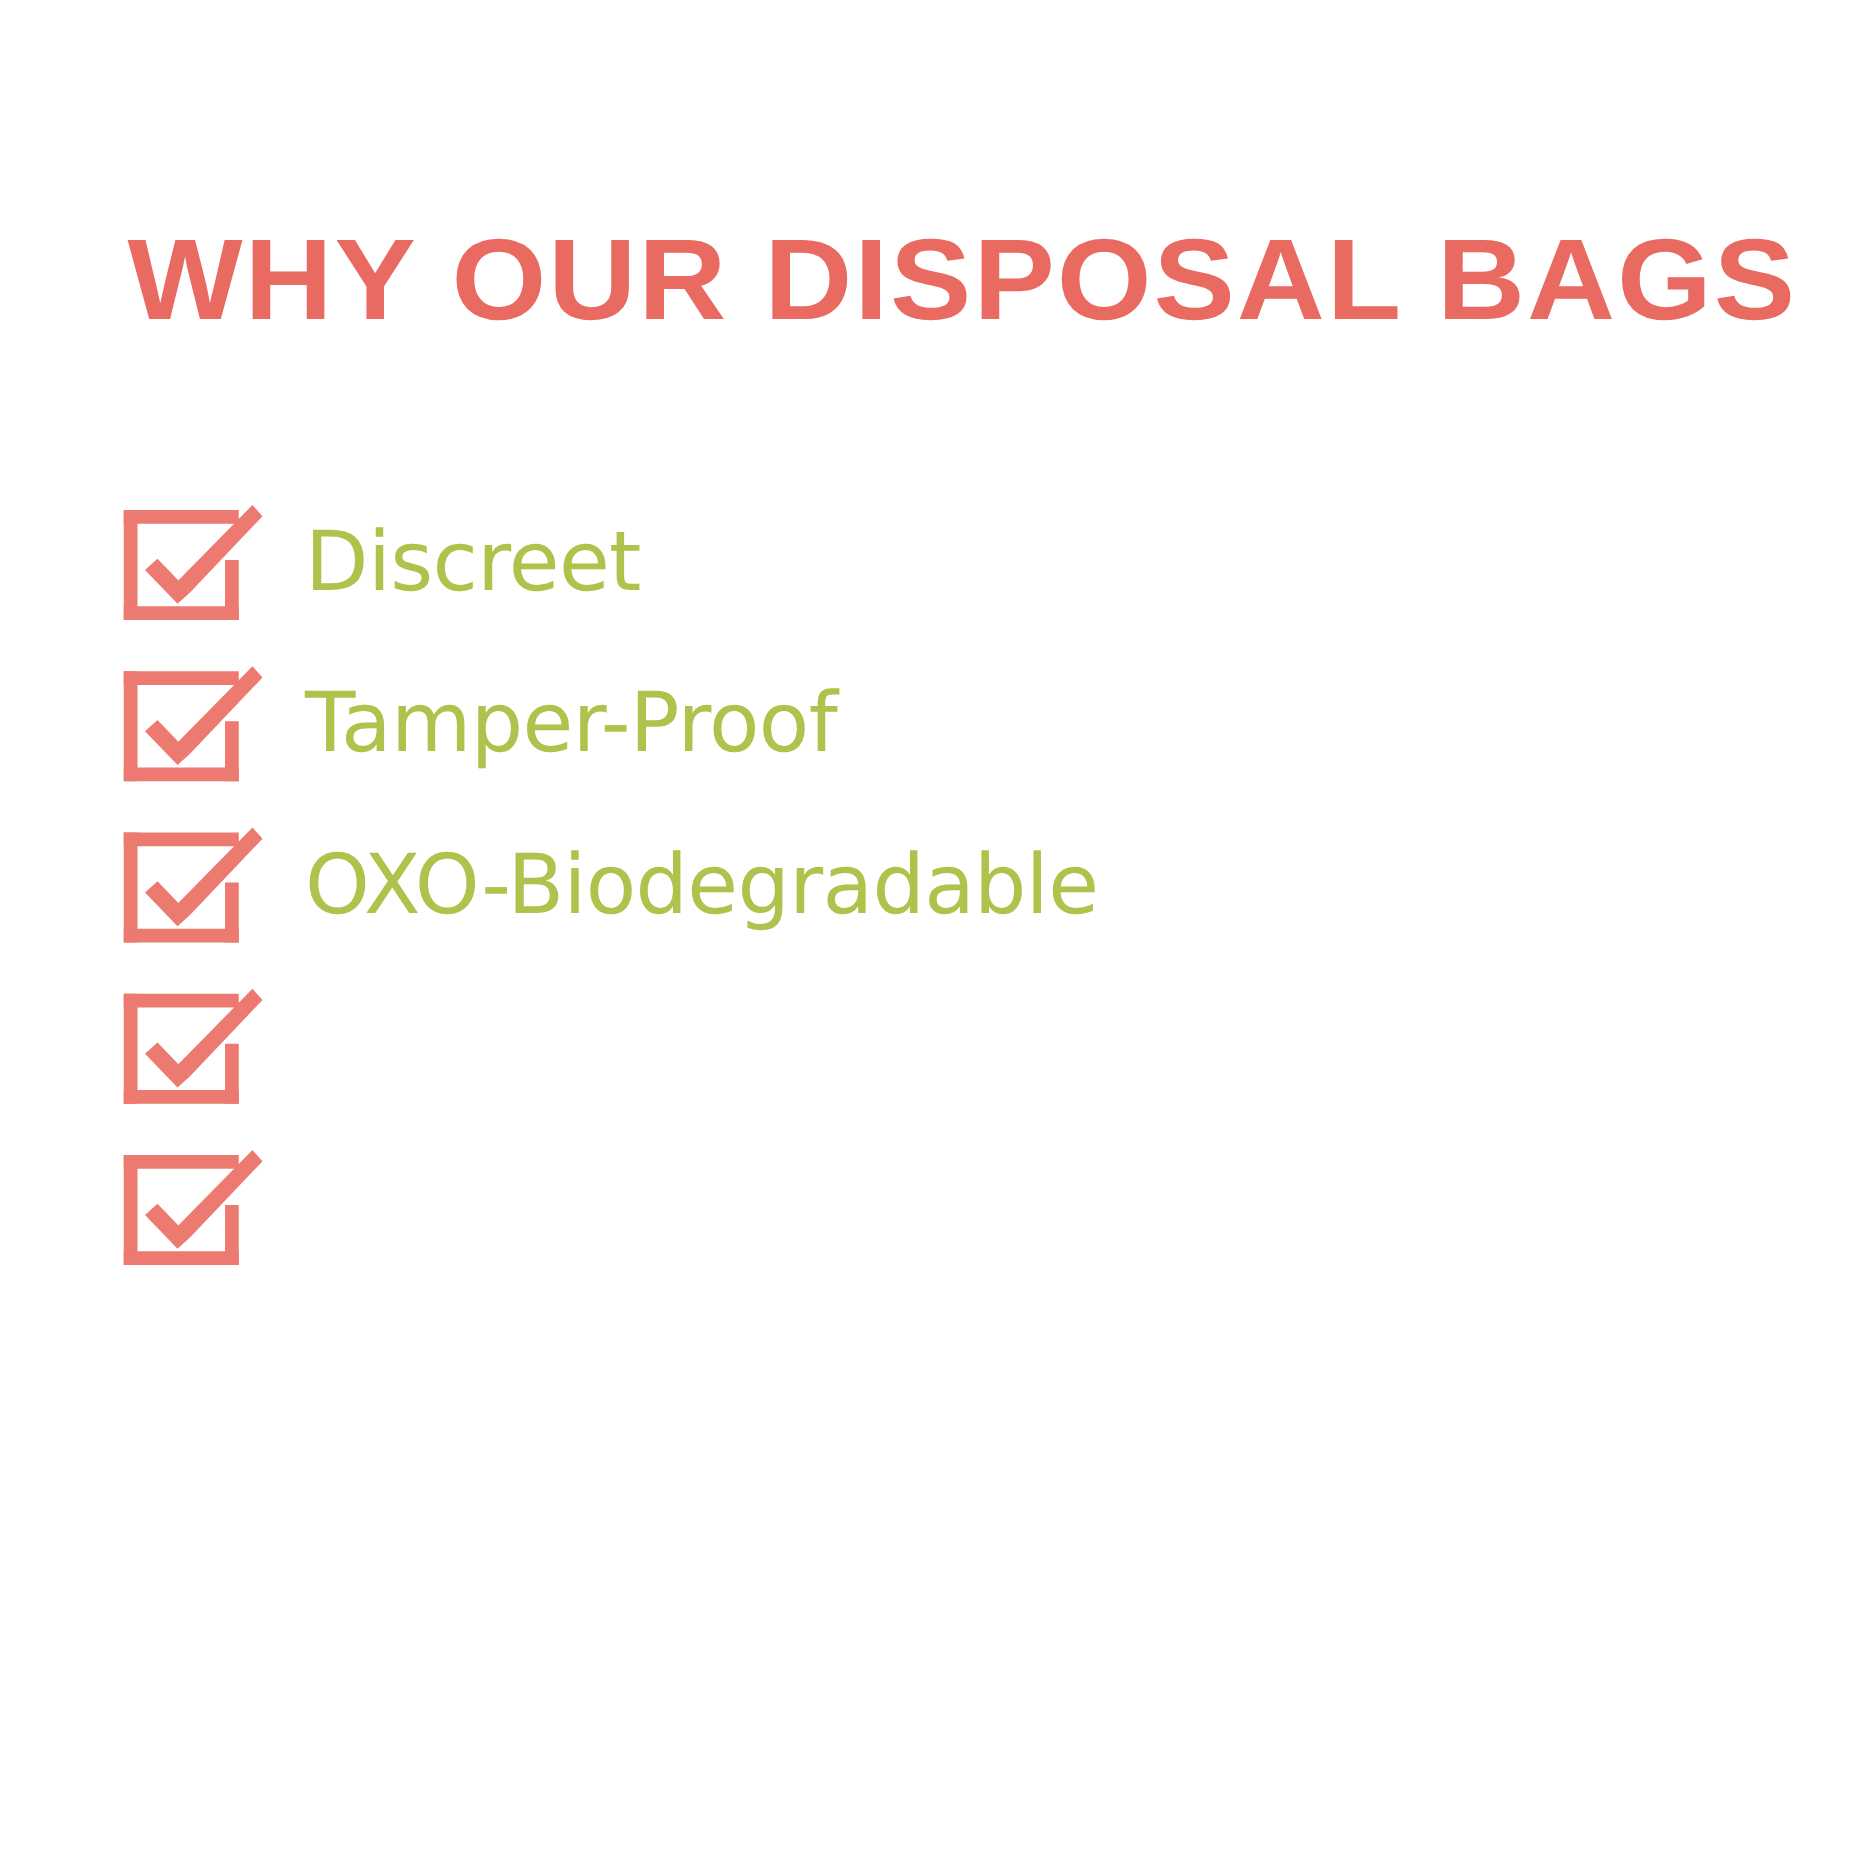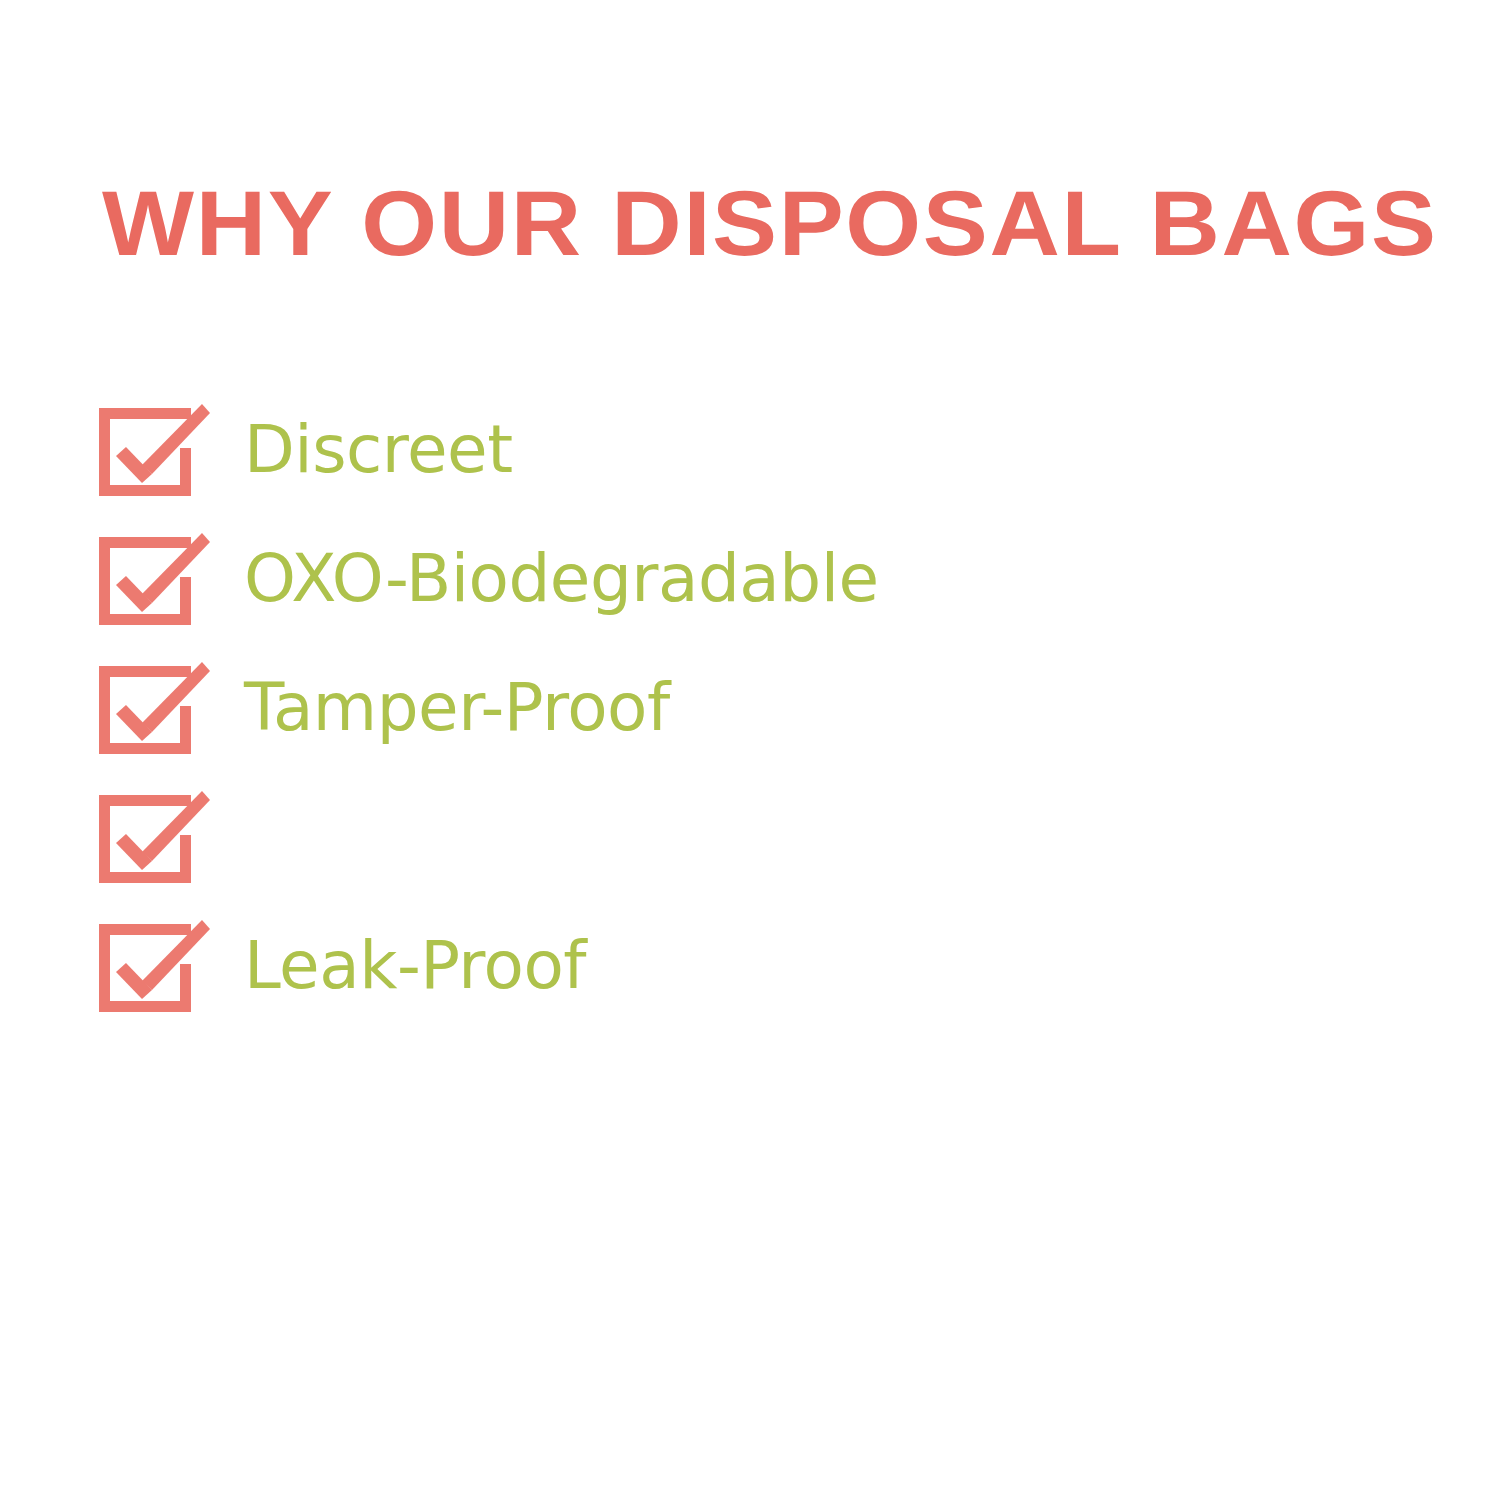--- a/index.html
+++ b/index.html
@@ -115,37 +115,37 @@
           <g fill="#EC7A70">
             <rect x="5" y="6" width="92" height="11"></rect>
             <rect x="5" y="6" width="11" height="88"></rect>
             <rect x="5" y="83" width="92" height="11"></rect>
             <rect x="86" y="46" width="11" height="48"></rect>
             <polygon points="108,2 116,11 58,72 48,63"></polygon>
             <polygon points="58,72 48,81 22,54 32,45"></polygon>
           </g>
         </svg>
       </span>
-      <span class="check-label">OXO-Biodegradable</span>
+      <span class="check-label">Tamper-Proof</span>
     </div>
 
     <div class="check-row">
       <span class="check-icon">
         <svg viewBox="0 0 116 96" width="116" height="96" xmlns="http://www.w3.org/2000/svg" aria-hidden="true">
           <g fill="#EC7A70">
             <rect x="5" y="6" width="92" height="11"></rect>
             <rect x="5" y="6" width="11" height="88"></rect>
             <rect x="5" y="83" width="92" height="11"></rect>
             <rect x="86" y="46" width="11" height="48"></rect>
             <polygon points="108,2 116,11 58,72 48,63"></polygon>
             <polygon points="58,72 48,81 22,54 32,45"></polygon>
           </g>
         </svg>
       </span>
-      <span class="check-label">Tamper-Proof</span>
+      <span class="check-label">OXO-Biodegradable</span>
     </div>
 
     <div class="check-row">
       <span class="check-icon">
         <svg viewBox="0 0 116 96" width="116" height="96" xmlns="http://www.w3.org/2000/svg" aria-hidden="true">
           <g fill="#EC7A70">
             <rect x="5" y="6" width="92" height="11"></rect>
             <rect x="5" y="6" width="11" height="88"></rect>
             <rect x="5" y="83" width="92" height="11"></rect>
             <rect x="86" y="46" width="11" height="48"></rect>
@@ -162,17 +162,16 @@
           <g fill="#EC7A70">
             <rect x="5" y="6" width="92" height="11"></rect>
             <rect x="5" y="6" width="11" height="88"></rect>
             <rect x="5" y="83" width="92" height="11"></rect>
             <rect x="86" y="46" width="11" height="48"></rect>
             <polygon points="108,2 116,11 58,72 48,63"></polygon>
             <polygon points="58,72 48,81 22,54 32,45"></polygon>
           </g>
         </svg>
       </span>
-      <span class="check-label">Leak-Proof</span>
     </div>
 
   </div>
 </div>
 
 </body></html>

